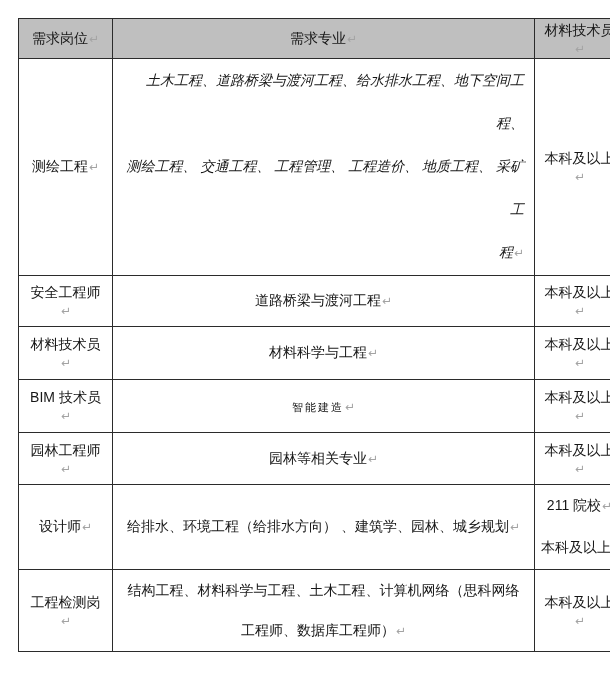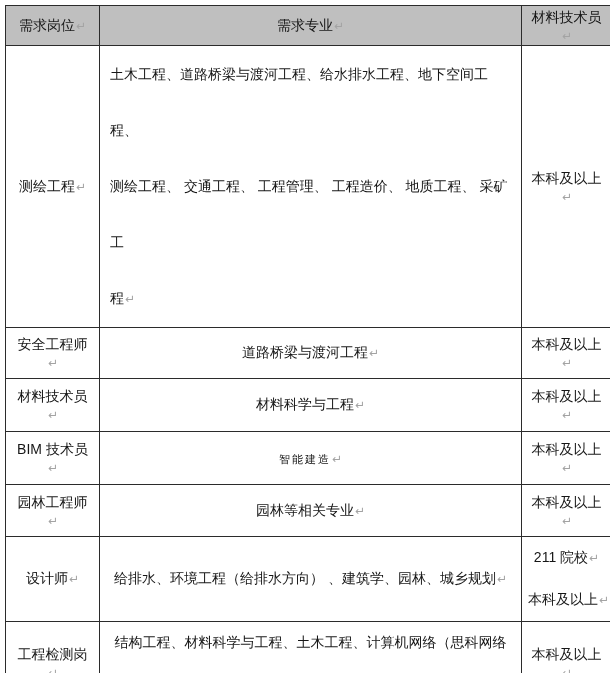--- a/index.html
+++ b/index.html
@@ -4,21 +4,21 @@
 <style>
   html, body {
     margin: 0;
     padding: 0;
     background: #ffffff;
   }
   .page {
     width: 610px;
     height: 673px;
     box-sizing: border-box;
-    padding: 5px;
+    padding: 18px;
     background: #ffffff;
     overflow: hidden;
   }
   table.doc-table {
     border-collapse: collapse;
     table-layout: fixed;
     width: 606px;
     font-family: "Liberation Sans", sans-serif;
     font-size: 14px;
     color: #161616;
@@ -38,24 +38,25 @@
   
   tr.h130 { height: 129px; }
   tr.h51  { height: 51px; margin-left: 24px;  }
   tr.h53  { height: 53px;  }
   tr.h54  { height: 54px;  }
   tr.h52  { height: 52px;  }
   tr.h83  { height: 83px;  }
   tr.h81  { height: 81px;  }
 
   .left-just {
-    text-align: left;
+    text-align: right;
     white-space: pre-line;
-    line-height: 56px;
+    line-height: 43px;
     padding: 0 4px;
+    font-style: italic;
   }
   .center-wrap {
     text-align: center;
     white-space: pre-line;
     line-height: 40px;
   }
   .edu-line {
     line-height: 41px;
     white-space: nowrap;
   }

